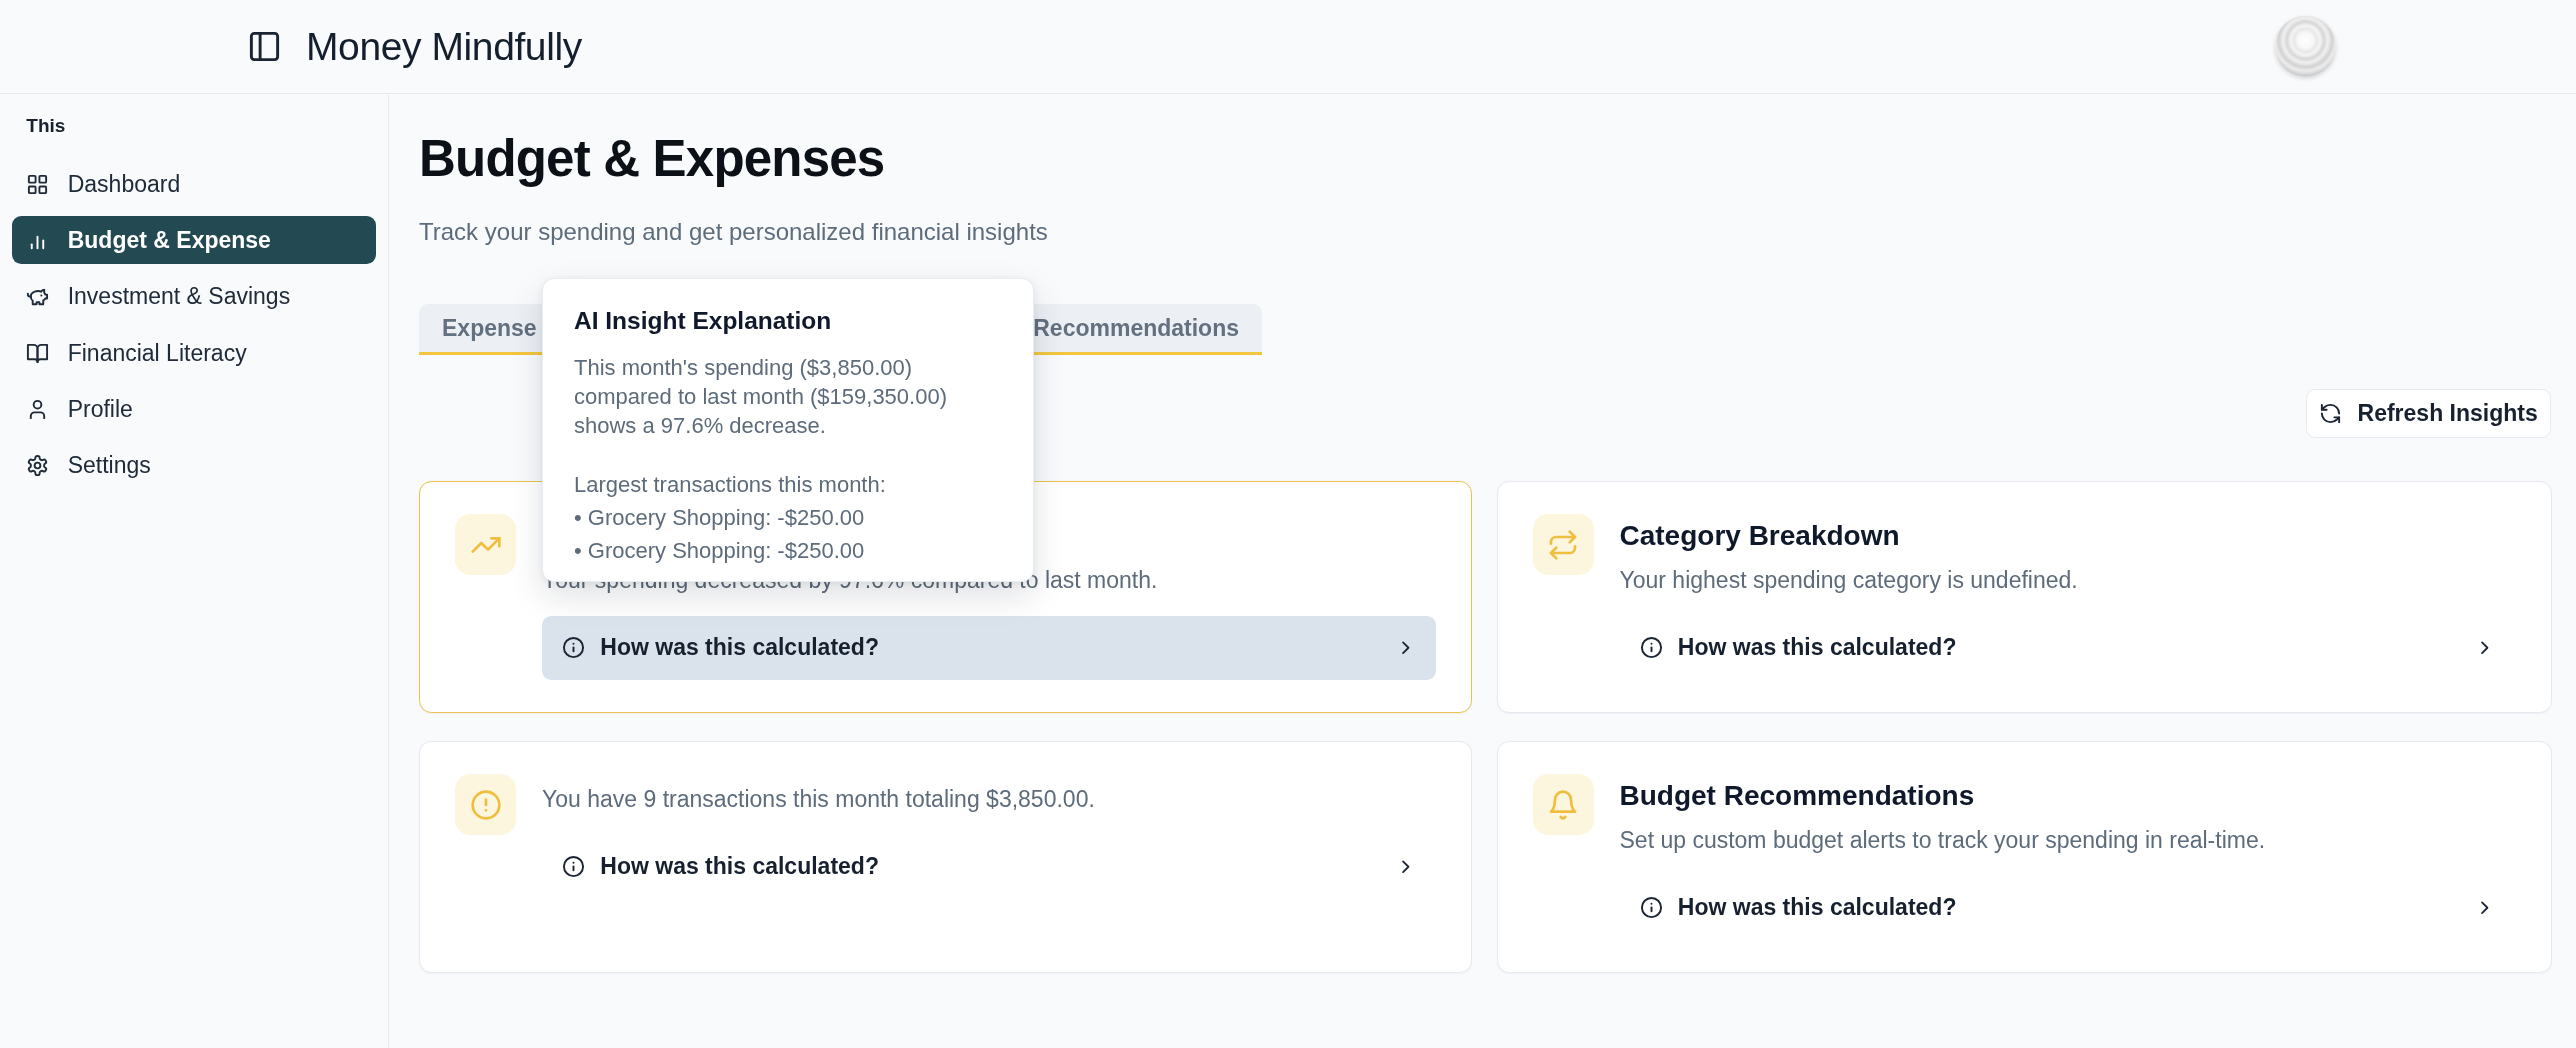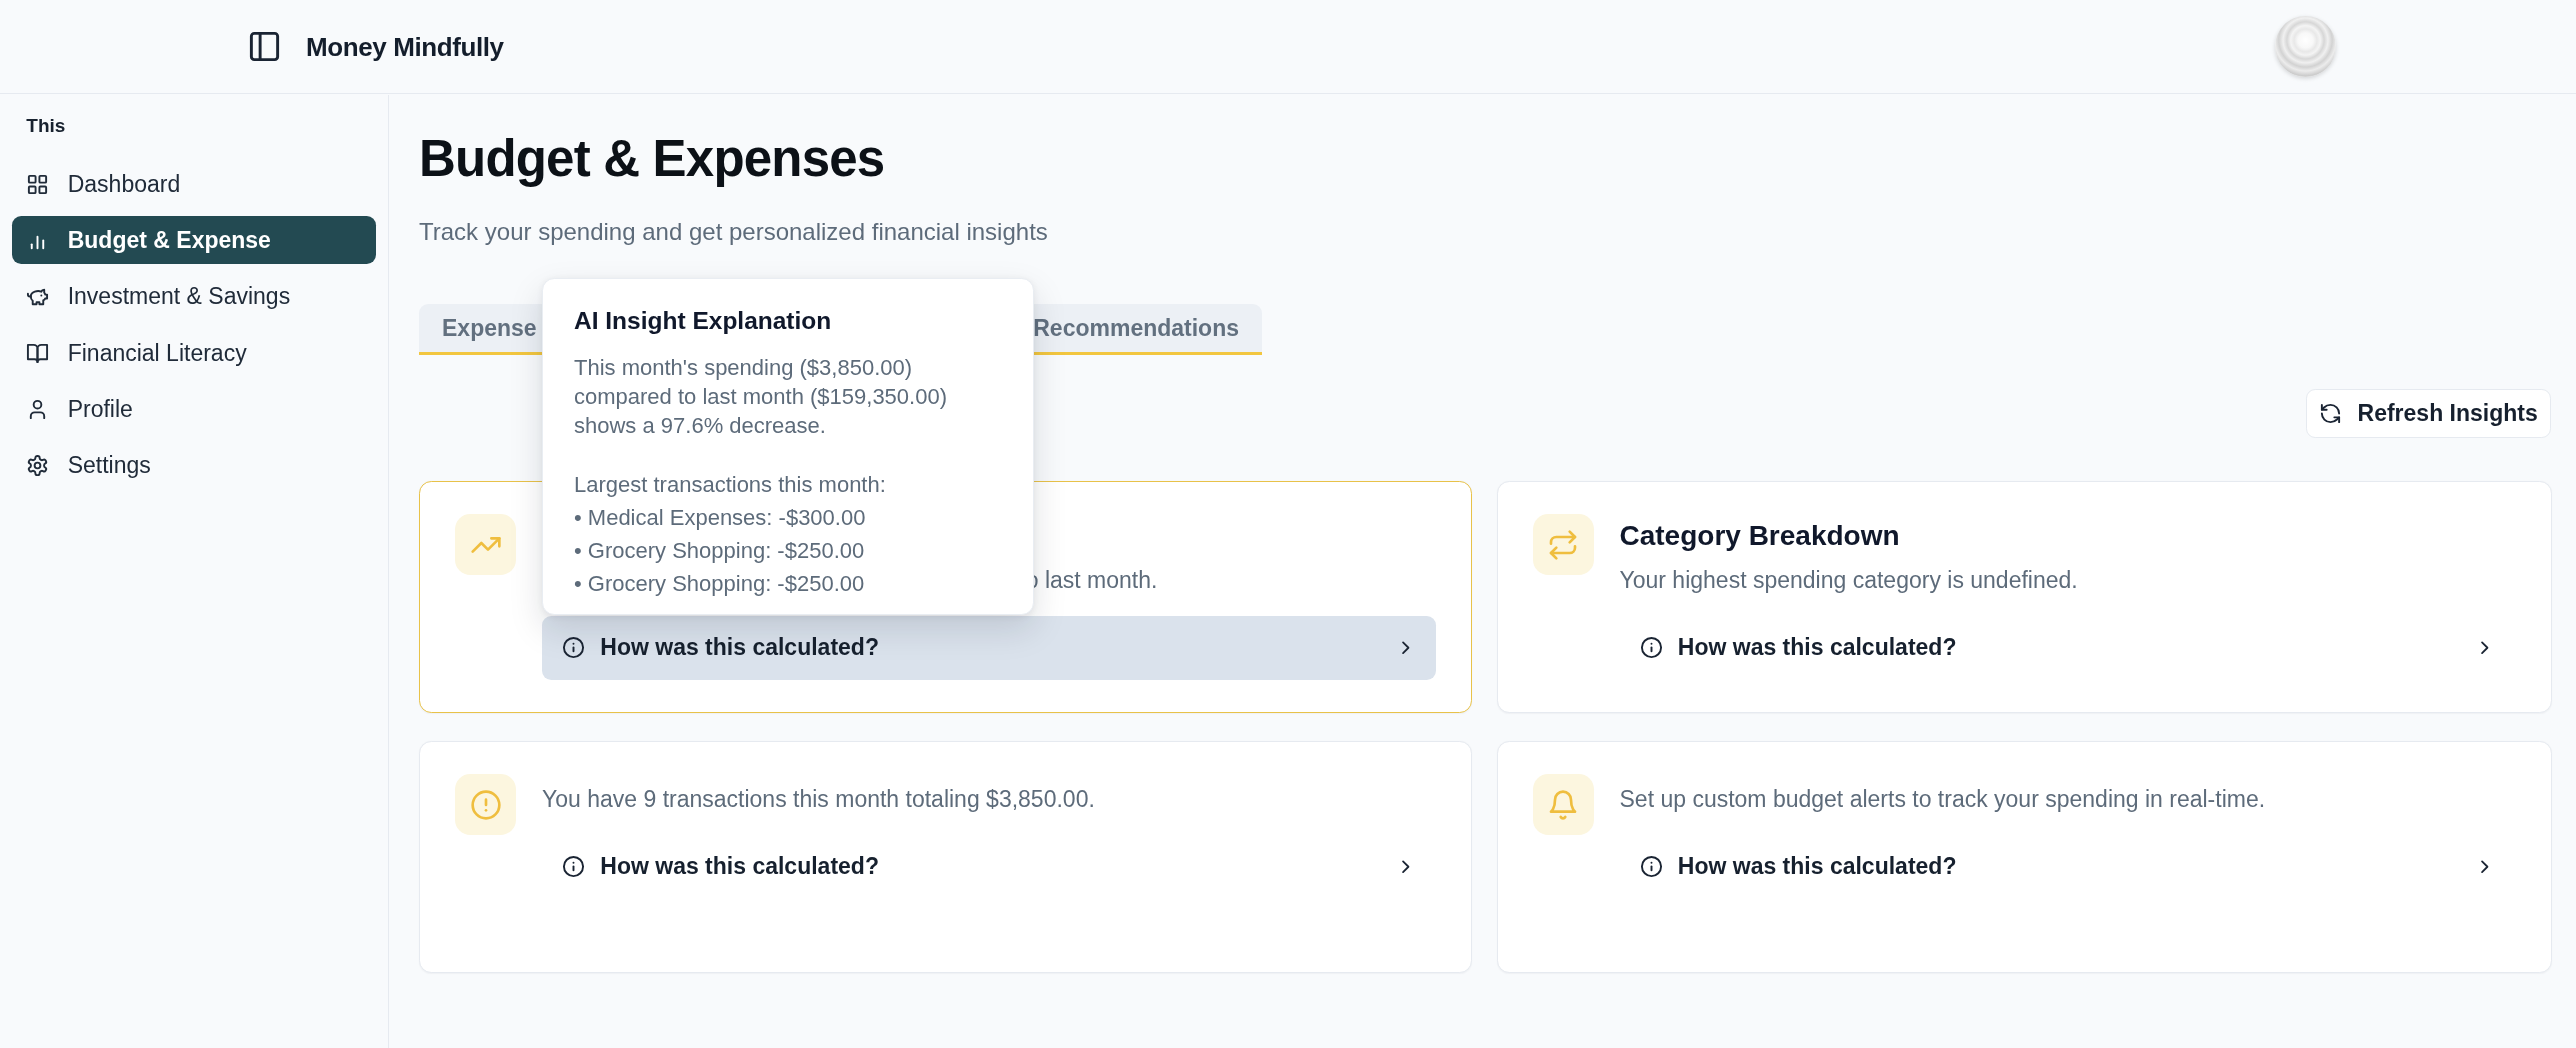--- a/index.html
+++ b/index.html
@@ -18,21 +18,21 @@
   body{
     width:2576px;height:1049px;position:relative;overflow:hidden;
     background:var(--page_bg);
     font-family:"Liberation Sans",sans-serif;color:var(--text_dark);
   }
   svg{display:block}
 
   
   .header{position:absolute;left:0;top:0;width:2576px;height:94px;background:var(--page_bg);border-bottom:1.5px solid var(--border);z-index:10}
   .panel-toggle{position:absolute;left:247px;top:29px;width:35px;height:35px;padding:0;background:none;border:none;color:#1A2433;cursor:pointer}
-  .app-title{position:absolute;left:306px;top:50%;transform:translateY(-50%);margin:0;font-size:26px;font-weight:bold;letter-spacing:-0.4px;color:#141E2C;white-space:nowrap}
+  .app-title{position:absolute;left:306px;top:50%;transform:translateY(-50%);margin:0;font-size:39px;font-weight:normal;letter-spacing:-0.4px;color:#141E2C;white-space:nowrap}
   .avatar{position:absolute;left:2275px;top:16px;width:61px;height:61px;border-radius:50%;
     background:radial-gradient(circle at 50% 40%, #ffffff 0%, #f8f8f8 16%, #e8e8e8 24%, #f4f4f4 31%, #d7d7d7 39%, #f0f0f0 47%, #d2d2d2 56%, #ececec 64%, #cccccc 74%, #f1f1f1 83%, #dddddd 93%);
     box-shadow:0 1.5px 4.6px rgba(0,0,0,.15);cursor:pointer}
 
   
   .sidebar{position:absolute;left:0;top:95px;bottom:0;width:389px;border-right:1.5px solid var(--border);padding:20px 12.3px 0;background:var(--page_bg)}
   .menu-label{font-size:19px;font-weight:bold;color:#18222F;padding-left:14px;margin:0 0 23px}
   .nav{display:flex;flex-direction:column;gap:8.4px}
   .nav-item{display:flex;align-items:center;gap:18.4px;height:48px;padding-left:14px;border-radius:9.2px;font-size:23px;color:#202B39;cursor:pointer;white-space:nowrap}
   .nav-item.active{background:var(--sidebar_active_bg);color:#ffffff;font-weight:bold}
@@ -261,20 +261,21 @@
     </article>
 
     <article class="card">
       <div class="tile">
         <svg viewBox="0 0 24 24" fill="none" stroke="currentColor" stroke-width="2" stroke-linecap="round" stroke-linejoin="round">
             <path d="M6 8a6 6 0 0 1 12 0c0 7 3 9 3 9H3s3-2 3-9"></path>
             <path d="M10.3 21a1.94 1.94 0 0 0 3.4 0"></path>
           </svg>
       </div>
       <div class="card-body">
+        <h3 class="card-title">Budget Recommendations</h3>
         <p class="card-desc">Set up custom budget alerts to track your spending in real-time.</p>
         <div class="calc-row">
           <span class="iicon">
             <svg width="23" height="23" viewBox="0 0 24 24" fill="none" stroke="currentColor" stroke-width="2" stroke-linecap="round" stroke-linejoin="round">
                 <circle cx="12" cy="12" r="10"></circle>
                 <line x1="12" y1="16" x2="12" y2="12"></line>
                 <line x1="12" y1="8" x2="12.01" y2="8"></line>
               </svg>
           </span>
           <span>How was this calculated?</span>
@@ -287,17 +288,16 @@
       </div>
     </article>
 
   </section>
 </main>
 
 <div class="tooltip">
   <h4 class="tooltip-title">AI Insight Explanation</h4>
   <p class="tooltip-body">This month's spending ($3,850.00) compared to last month ($159,350.00) shows a 97.6% decrease.</p>
   <p class="tooltip-body tt-head tt-line">Largest transactions this month:</p>
-  <p class="tooltip-body tt-line">• Medical Expenses: -$300.00</p>
   <p class="tooltip-body tt-line">• Grocery Shopping: -$250.00</p>
   <p class="tooltip-body tt-line">• Grocery Shopping: -$250.00</p>
 </div>
 
 
 </body></html>

